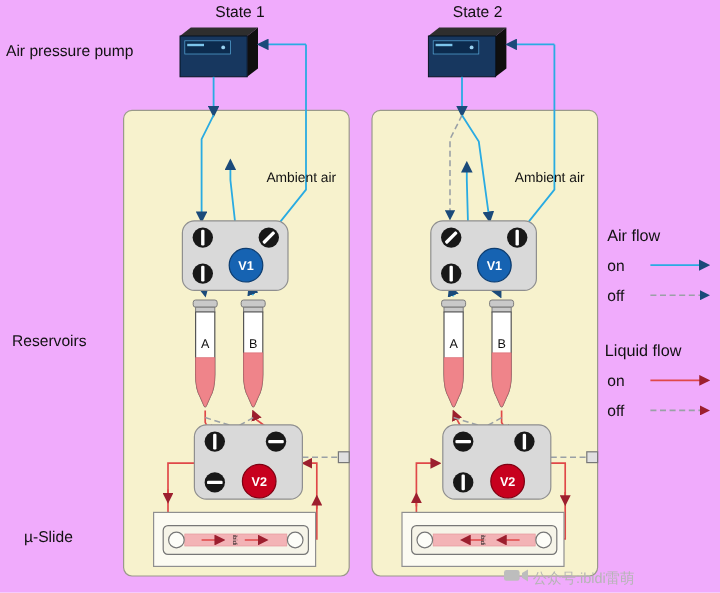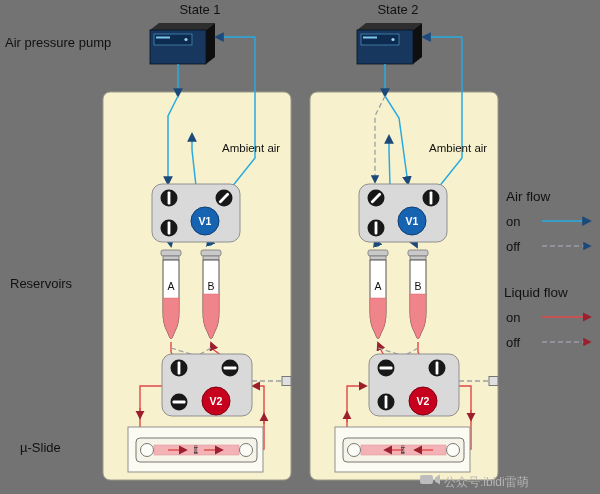--- a/index.html
+++ b/index.html
@@ -1,16 +1,16 @@
 <!DOCTYPE html>
 <html><head>
 <meta charset="utf-8">
 <style>
   html,body{margin:0;padding:0;background:#ffffff;}
-  #stage{position:relative;width:600px;height:494px;background:#737373;overflow:hidden;}
+  #stage{position:relative;width:600px;height:494px;background:#f0abfc;overflow:hidden;}
   svg{display:block;}
   text{font-family:"Liberation Sans",sans-serif;fill:#111111;}
   .lbl{font-size:13px;}
   .small{font-size:11.5px;}
   .tube-lbl{font-size:10.5px;}
   .valve-lbl{font-size:10.5px;font-weight:bold;fill:#ffffff;}
   .legend-title{font-size:13.5px;}
   .legend-item{font-size:13px;}
   .air{stroke:#29abe2;stroke-width:1.5;fill:none;}
   .liq{stroke:#e04848;stroke-width:1.4;fill:none;}

